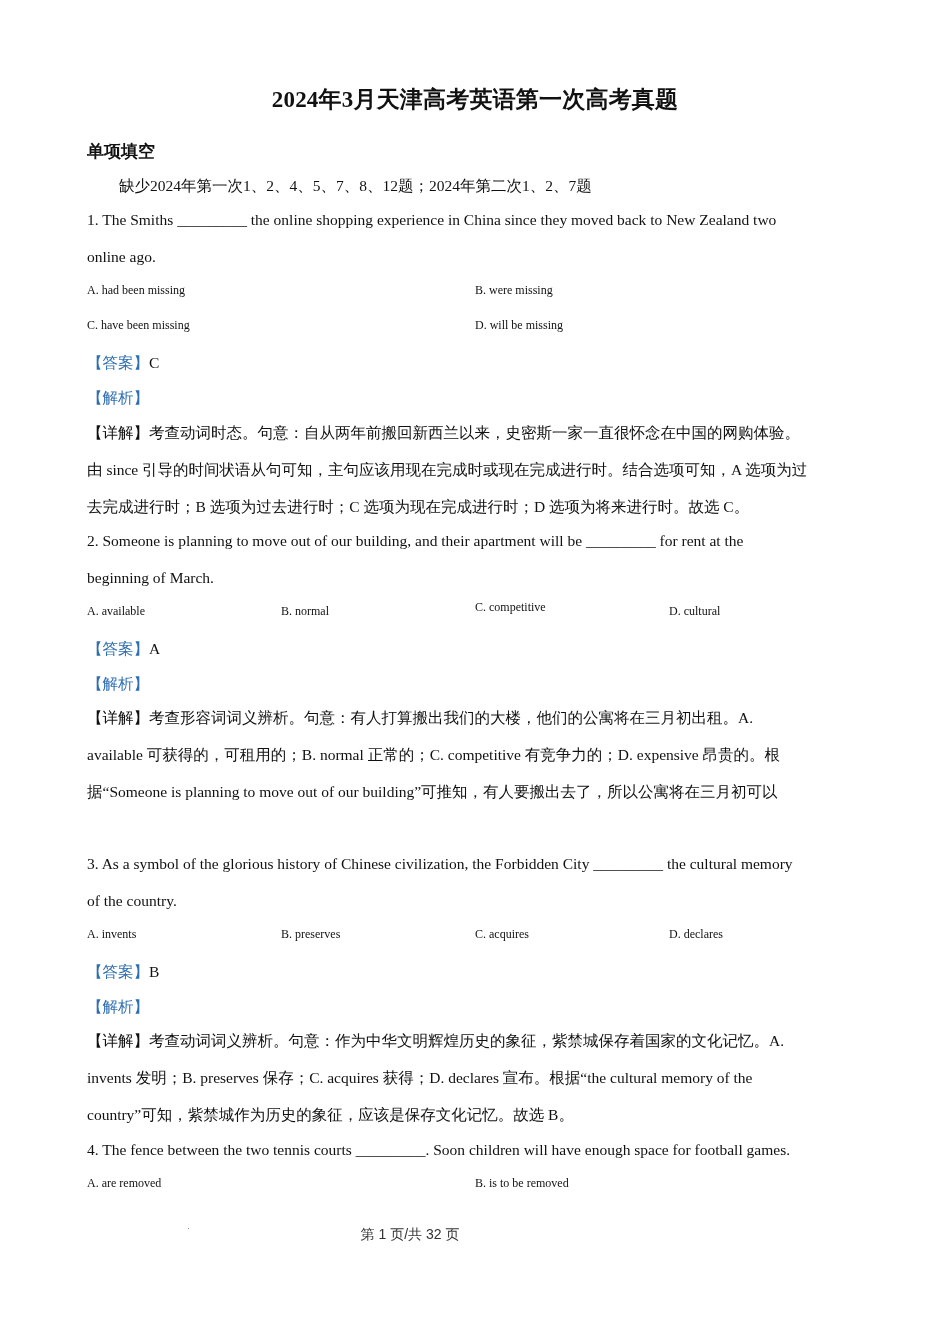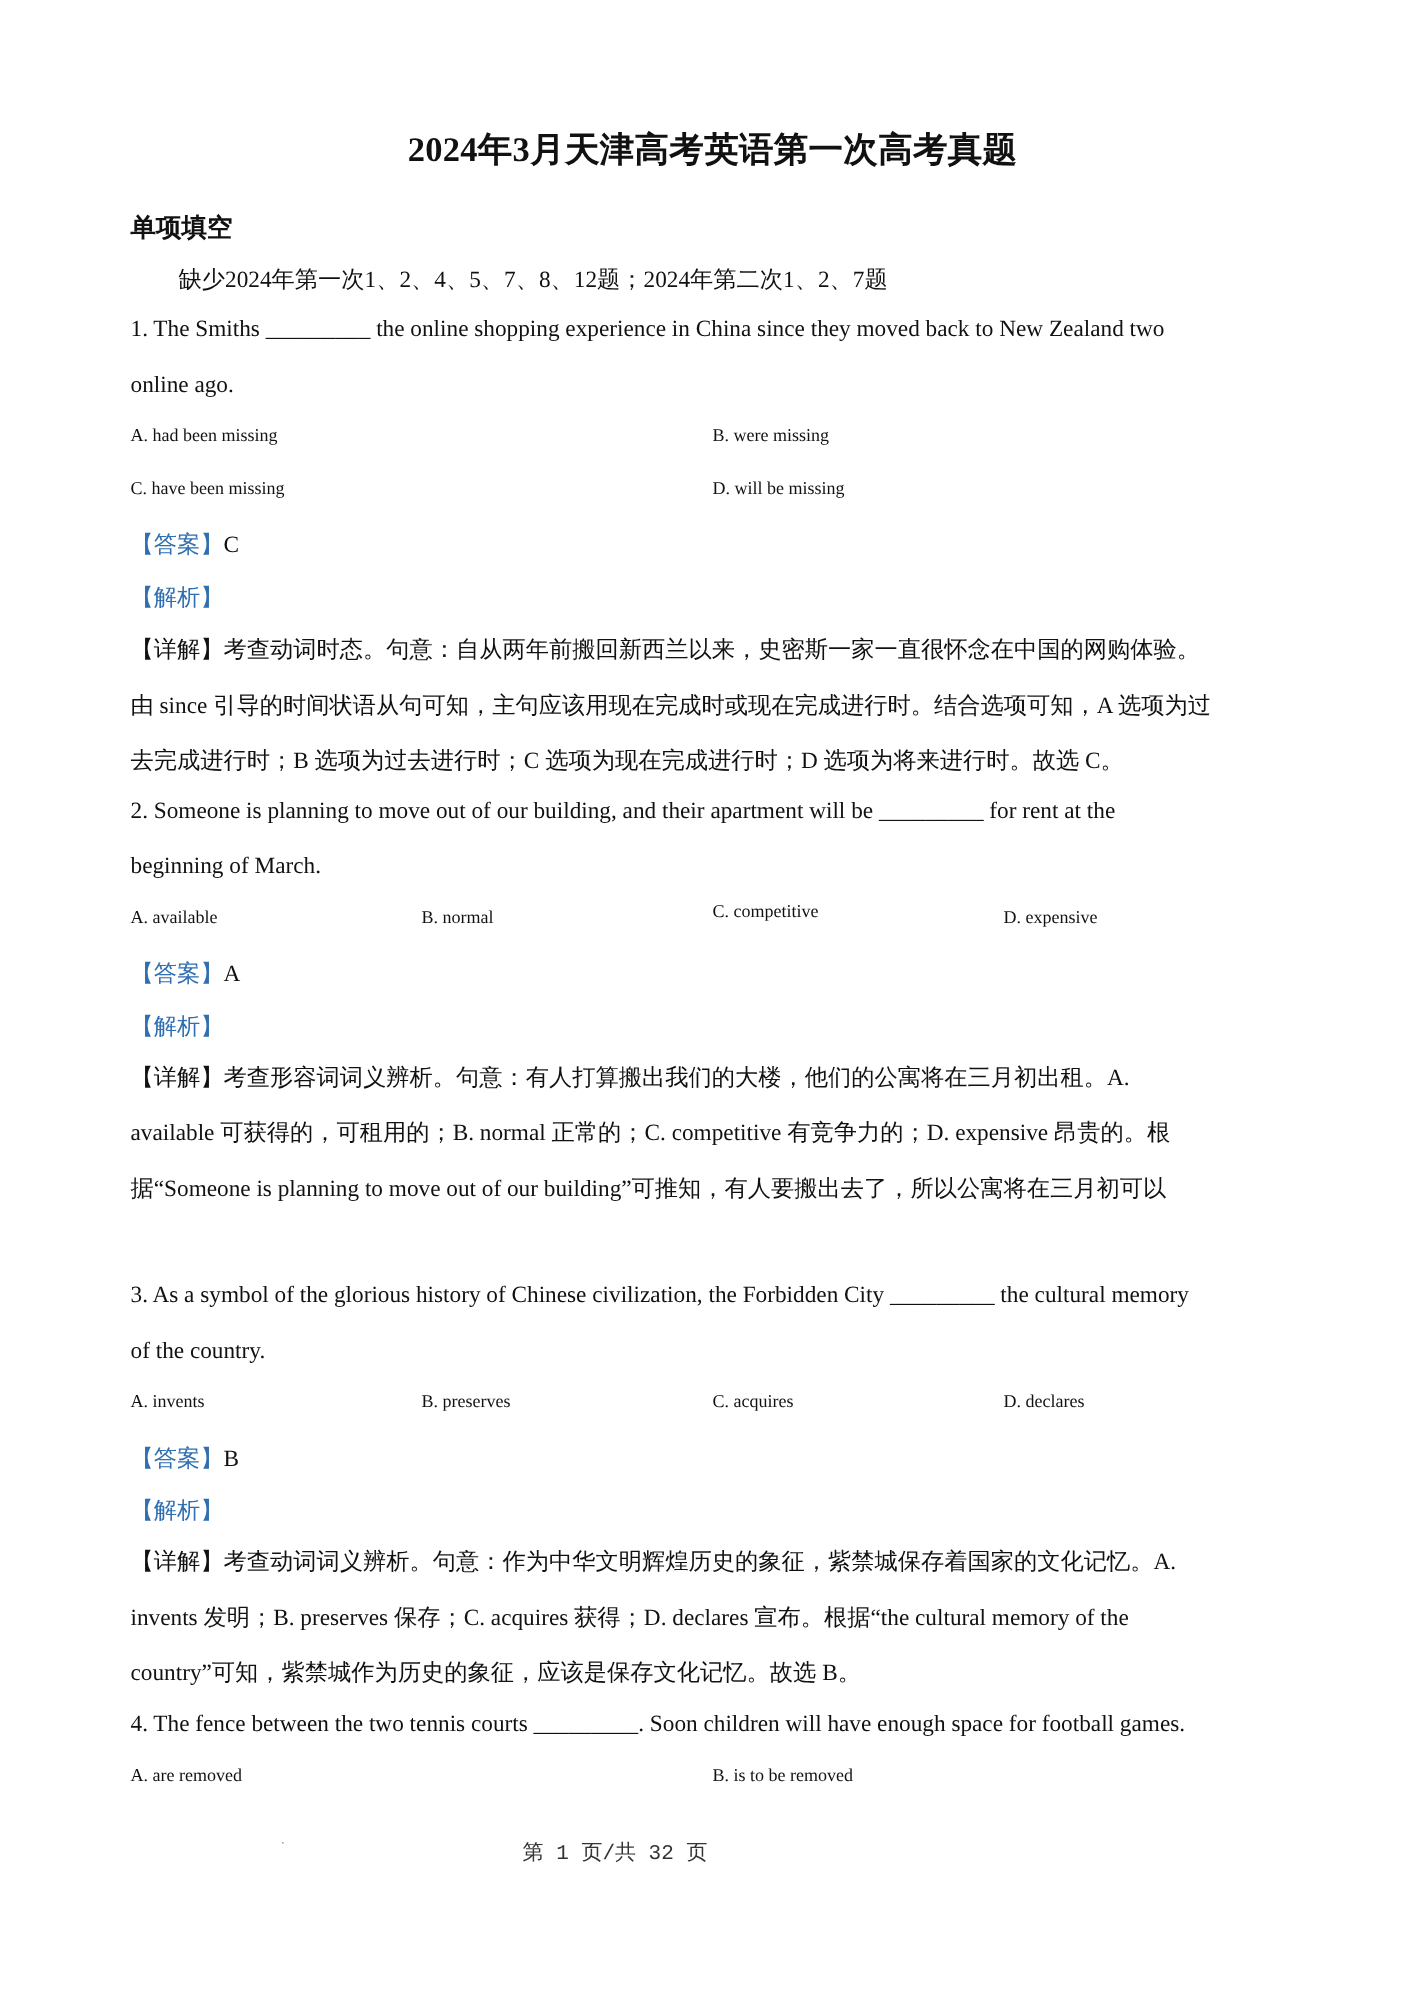--- a/index.html
+++ b/index.html
@@ -17,21 +17,21 @@
       position: absolute; left: 87px; top: 140px;
       font-size: 17px; font-weight: bold;
     }
     .line {
       position: absolute; left: 87px; font-size: 15.5px; white-space: nowrap;
     }
     .opt { position: absolute; font-size: 12px; white-space: nowrap; }
     .tag { color: #2f6fb1; }
     .footer {
       position: absolute; top: 1226px; left: 0; width: 820px; text-align: center;
-      font-family: Liberation Mono, monospace;
+      font-family: Liberation Sans, sans-serif;
       font-size: 14px; color: #333333;
     }
     .dot { position: absolute; left: 188px; top: 1228px; width: 1px; height: 1px; background: #999; }
   </style>
 </head>
 <body>
 
 <div class="page">
 
   <div class="title">2024年3月天津高考英语第一次高考真题</div>
@@ -48,21 +48,21 @@
   <div class="line tag" style="top:388px;">【解析】</div>
   <div class="line" style="top:423px;"><span>【详解】</span><span>考查动词时态。句意：自从两年前搬回新西兰以来，史密斯一家一直很怀念在中国的网购体验。</span></div>
   <div class="line" style="top:460px;">由 since 引导的时间状语从句可知，主句应该用现在完成时或现在完成进行时。结合选项可知，A 选项为过</div>
   <div class="line" style="top:497px;">去完成进行时；B 选项为过去进行时；C 选项为现在完成进行时；D 选项为将来进行时。故选 C。</div>
 
   <div class="line" style="top:532px;">2. Someone is planning to move out of our building, and their apartment will be _________ for rent at the</div>
   <div class="line" style="top:569px;">beginning of March.</div>
   <div class="opt" style="left:87px; top:604px;">A. available</div>
   <div class="opt" style="left:281px; top:604px;">B. normal</div>
   <div class="opt" style="left:475px; top:600px;">C. competitive</div>
-  <div class="opt" style="left:669px; top:604px;">D. expensive</div>
+  <div class="opt" style="left:669px; top:604px;">D. cultural</div>
   <div class="line" style="top:639px;"><span class="tag">【答案】</span><span>A</span></div>
   <div class="line tag" style="top:674px;">【解析】</div>
   <div class="line" style="top:708px;"><span>【详解】</span><span>考查形容词词义辨析。句意：有人打算搬出我们的大楼，他们的公寓将在三月初出租。A.</span></div>
   <div class="line" style="top:745px;">available 可获得的，可租用的；B. normal 正常的；C. competitive 有竞争力的；D. expensive 昂贵的。根</div>
   <div class="line" style="top:782px;">据“Someone is planning to move out of our building”可推知，有人要搬出去了，所以公寓将在三月初可以</div>
 
   <div class="line" style="top:855px;">3. As a symbol of the glorious history of Chinese civilization, the Forbidden City _________ the cultural memory</div>
   <div class="line" style="top:892px;">of the country.</div>
   <div class="opt" style="left:87px; top:927px;">A. invents</div>
   <div class="opt" style="left:281px; top:927px;">B. preserves</div>

